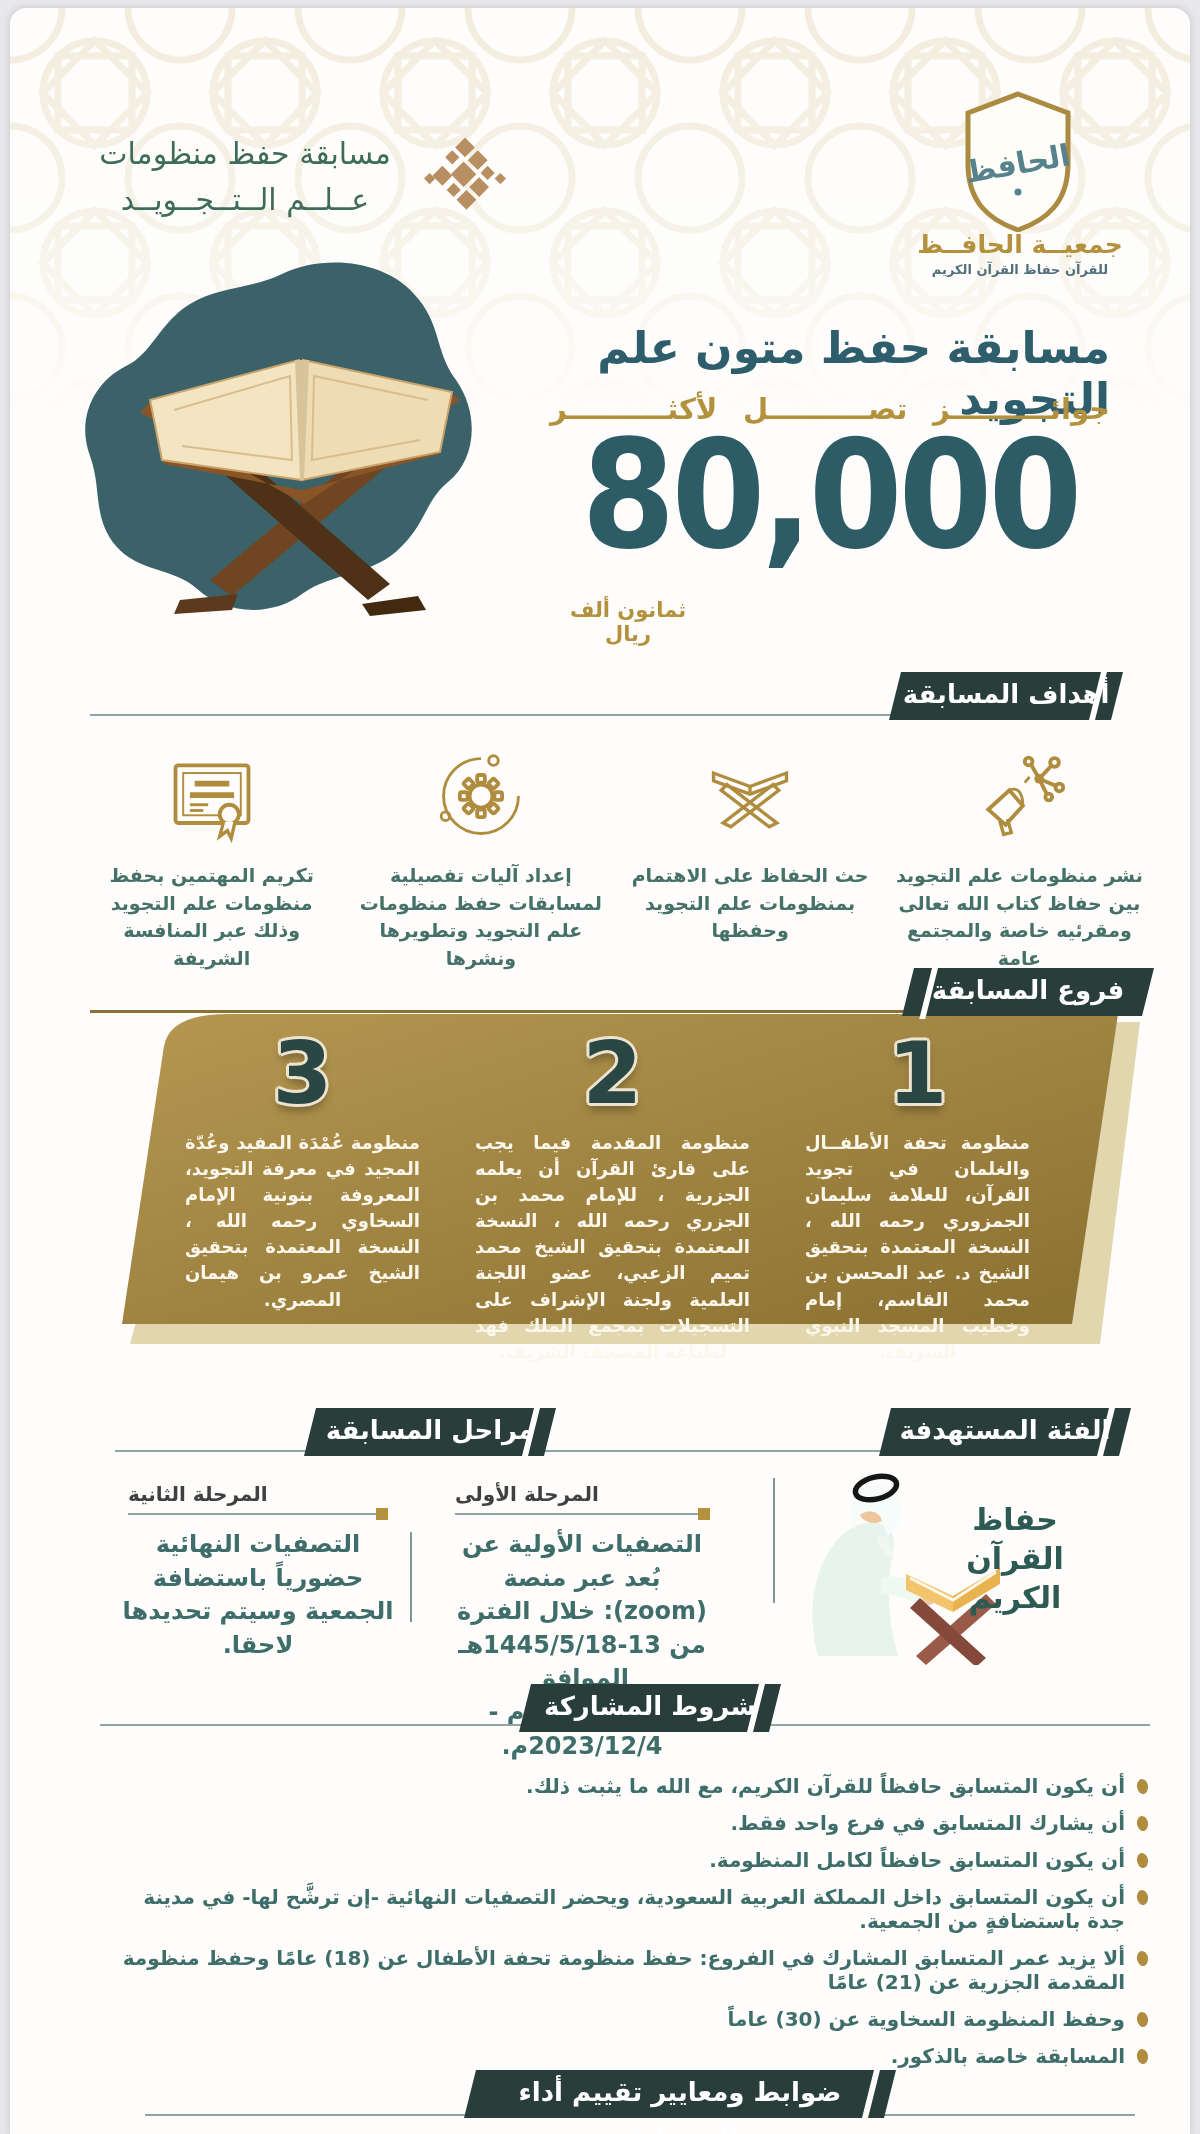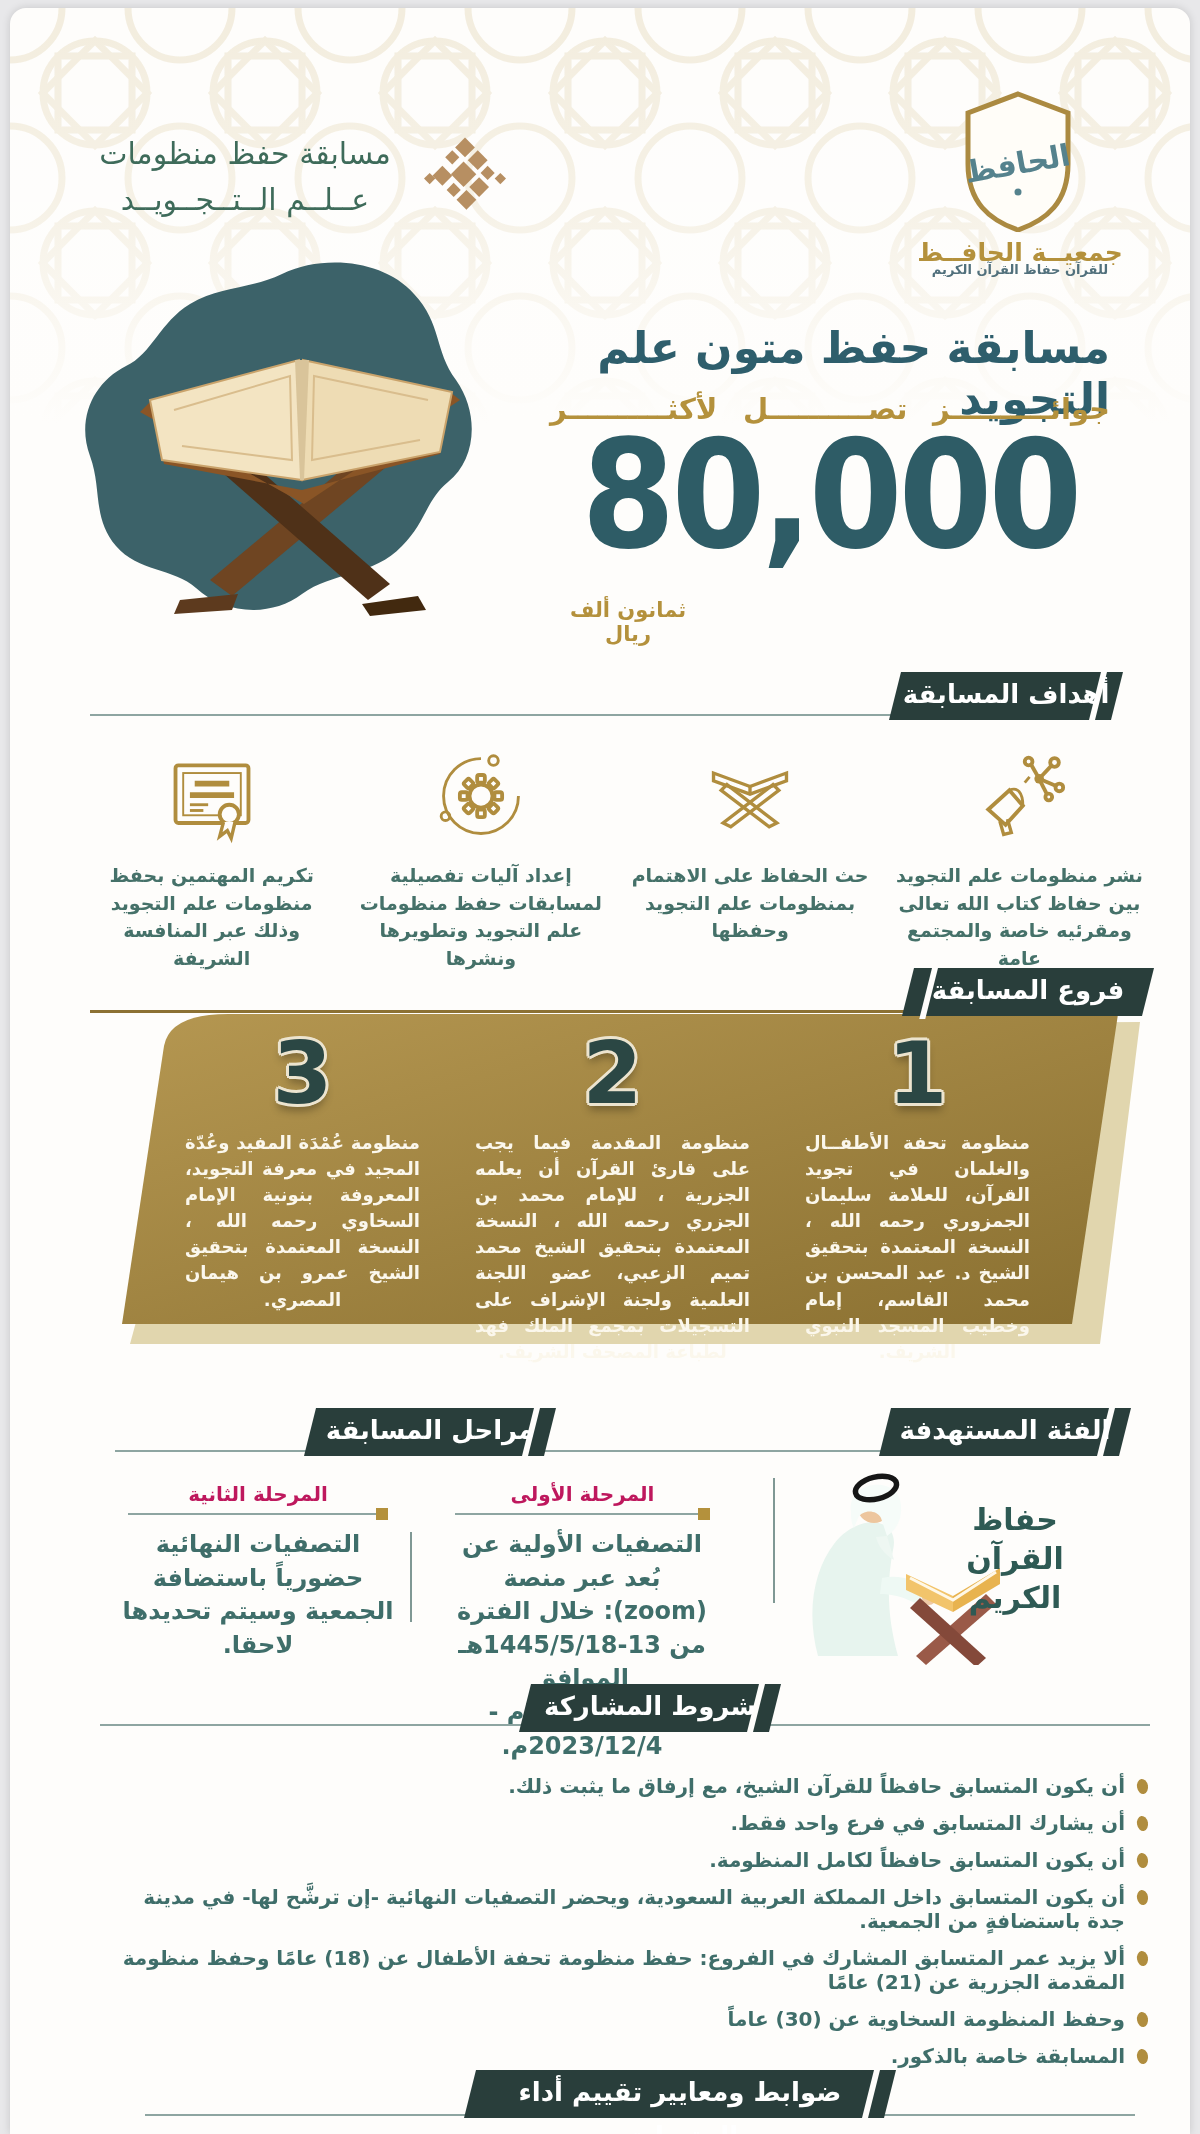--- a/index.html
+++ b/index.html
@@ -10,21 +10,21 @@
          box-shadow:0 0 8px rgba(0,0,0,.15);}
   .abs{position:absolute;}
   
   .pattern-wrap{left:0;top:0;width:100%;height:430px;opacity:.6;}
   .pattern-fade{left:0;top:0;width:100%;height:432px;
       background:linear-gradient(180deg,rgba(255,255,255,0) 0%,rgba(255,255,255,.25) 45%,#fefdfb 96%);}
   
   .brand-title{color:#3e6b5a;font-weight:400;text-align:center;width:310px;}
   .bt1{font-size:30px;letter-spacing:0;}
   .bt2{font-size:30px;margin-top:6px;}
-  .org-name{color:#b4913c;font-weight:700;font-size:25px;text-align:center;width:220px;margin-top:8px;}
+  .org-name{color:#b4913c;font-weight:700;font-size:25px;text-align:center;width:220px;}
   .org-tag{color:#51707c;font-weight:700;font-size:13px;text-align:center;width:220px;}
   
   .hero-title{color:#2e5e6c;font-weight:700;font-size:44px;text-align:right;width:585px;}
   .hero-sub{color:#b4913c;font-weight:700;font-size:29px;width:560px;
             text-align:justify;text-align-last:justify;}
   .hero-amount{color:#2e5c66;font-weight:800;font-size:150px;line-height:1;
                letter-spacing:-4px;width:580px;text-align:center;
                font-stretch:condensed;}
   .hero-amount-words{color:#b4913c;font-weight:700;font-size:21px;width:160px;text-align:center;}
   
@@ -44,21 +44,21 @@
   .obj-text{margin-top:16px;font-size:19px;font-weight:700;color:#457169;line-height:1.45;}
   
   .branch-col{display:flex;flex-direction:column;align-items:center;}
   .branch-num{font-size:86px;font-weight:800;color:#2b4744;line-height:1;
      text-shadow:-3px 0 0 #ece4cf,3px 0 0 #ece4cf,0 -3px 0 #ece4cf,0 3px 0 #ece4cf,
                  -2px -2px 0 #ece4cf,2px 2px 0 #ece4cf,-2px 2px 0 #ece4cf,2px -2px 0 #ece4cf,
                  0 7px 9px rgba(0,0,0,.30);}
   .branch-text{margin-top:14px;color:#fbf7ec;font-size:18px;font-weight:700;line-height:1.45;
                text-align:justify;text-align-last:center;}
   
-  .stage-label{color:#be185d;font-weight:700;font-size:20px;text-align:center;}
+  .stage-label{color:#404040;font-weight:700;font-size:20px;text-align:left;}
   .stage-rule{display:flex;align-items:center;}
   .stage-rule .sq{width:12px;height:12px;background:#b4913c;flex:0 0 auto;}
   .stage-rule .ln{height:2px;background:#8ea5a1;flex:1;}
   .stage-text{color:#3f6e6a;font-size:24px;font-weight:700;line-height:1.4;text-align:center;}
   .vline{width:2px;background:#7f9894;}
   .target-label{color:#2e5a54;font-weight:700;font-size:30px;line-height:1.3;text-align:center;width:180px;}
   
   .cond-list{width:1048px;}
   .cond-row{display:flex;align-items:flex-start;gap:12px;margin-bottom:13px;}
   .cond-dot{width:11px;height:15px;border-radius:50%;background:#b08d3e;margin-top:5px;
@@ -294,21 +294,21 @@
   <div class="abs rule" style="left:90px;top:1716px;width:1050px;"></div>
   <div class="abs sec-header" style="left:515px;top:1676px;width:250px;">
     <div class="hd-bg"></div>
     <div class="hd-slash"></div>
     <span class="hd-label">شروط المشاركة</span>
   </div>
 
   <div class="abs cond-list" style="left:90px;top:1766px;">
     <div class="cond-row">
       <span class="cond-dot"></span>
-      <span class="cond-text">أن يكون المتسابق حافظاً للقرآن الشيخ، مع إرفاق ما يثبت ذلك.</span>
+      <span class="cond-text">أن يكون المتسابق حافظاً للقرآن الكريم، مع الله ما يثبت ذلك.</span>
     </div>
     <div class="cond-row">
       <span class="cond-dot"></span>
       <span class="cond-text">أن يشارك المتسابق في فرع واحد فقط.</span>
     </div>
     <div class="cond-row">
       <span class="cond-dot"></span>
       <span class="cond-text">أن يكون المتسابق حافظاً لكامل المنظومة.</span>
     </div>
     <div class="cond-row">

